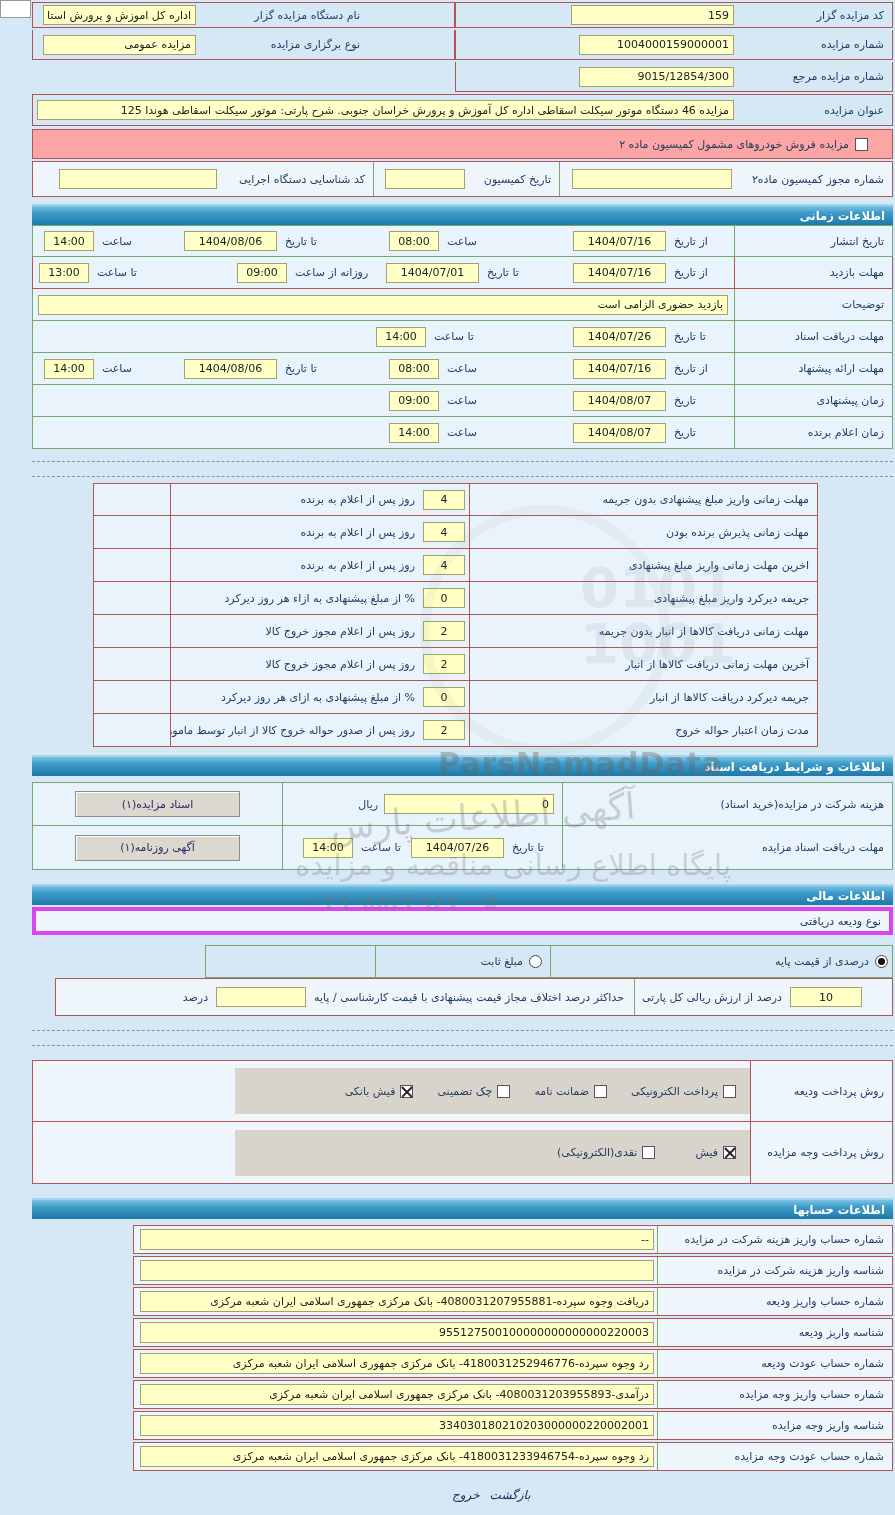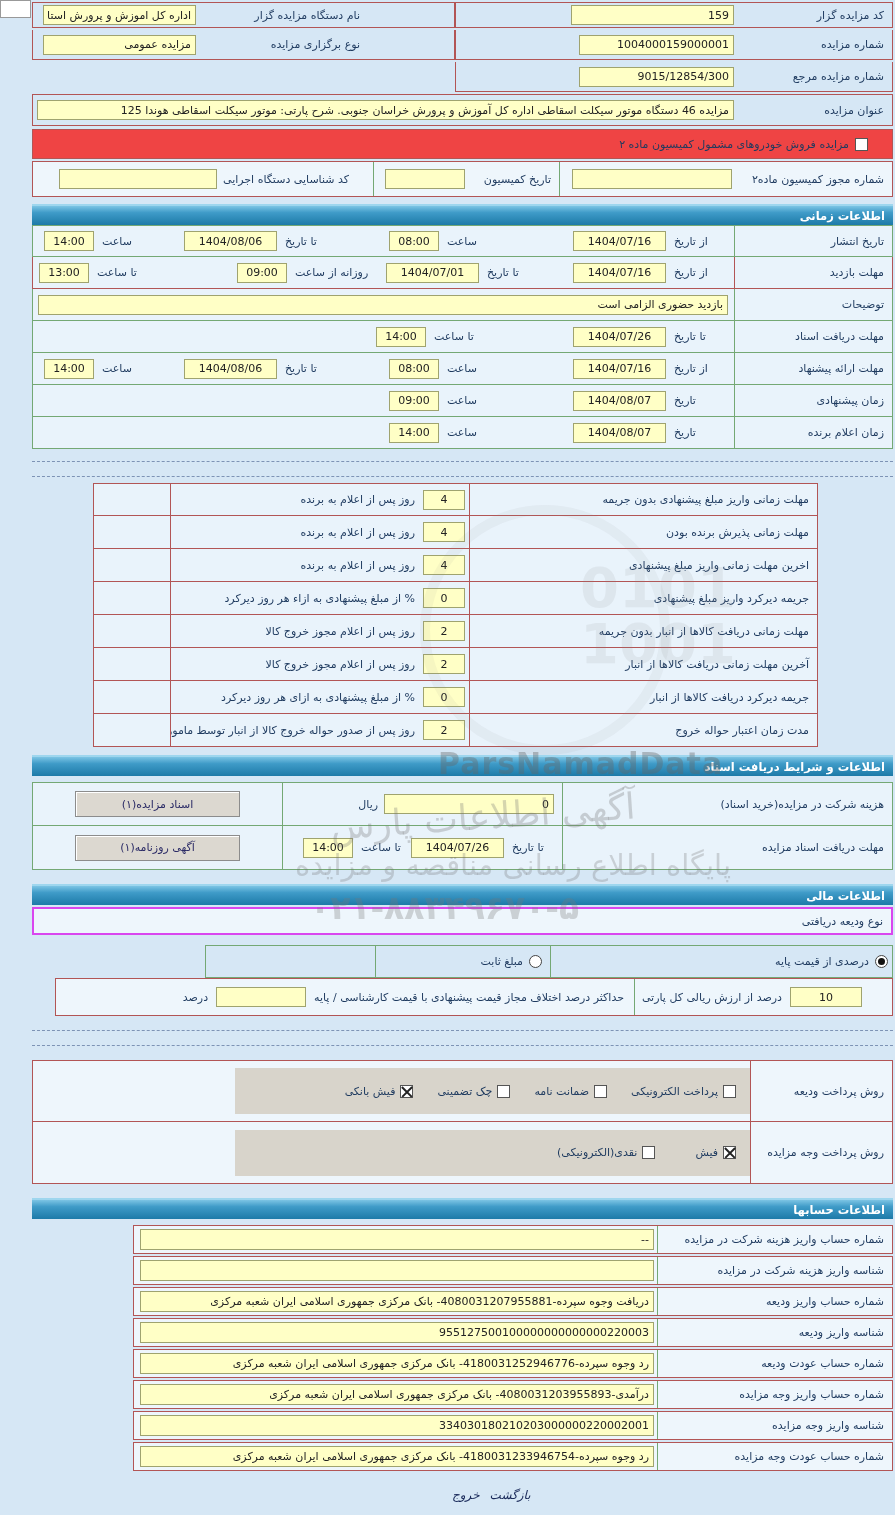--- a/index.html
+++ b/index.html
@@ -36,21 +36,21 @@
   .grow { flex:1; }
 
   
   .toprow { display:flex; margin-top:2px; }
   .half { display:flex; align-items:center; }
   .half.right { width:438px; }
   .half.left  { width:423px; }
   .t-lbl { width:158px; padding:0 8px; }
 
   
-  .ckrow { height:30px; display:flex; align-items:center; padding-right:24px; gap:6px; margin-top:3px; background:#ef4444; }
+  .ckrow { height:30px; display:flex; align-items:center; padding-right:24px; gap:6px; margin-top:3px; background:#fca5a5; }
   .pfrow { height:36px; display:flex; align-items:center; margin-top:2px; background:#eef6fc; }
   .pfgrp { display:flex; align-items:center; height:100%; }
 
   
   .trow { display:flex; align-items:center; height:32px; border:1px solid #74a874; border-top:none; background:#e9f3fb; }
   .trow.first { border-top:1px solid #74a874; }
   .trow.red { border-color:#b25555; }
   .t-head { width:158px; padding:0 8px; border-left:1px solid #74a874; height:100%; display:flex; align-items:center; }
   .trow.red .t-head { border-left-color:#b25555; }
   .tsub { text-align:left; padding-left:8px; }
@@ -70,21 +70,21 @@
   .docrow.first { border-top:1px solid #74a874; }
   .doc-label { width:330px; padding:0 8px; border-left:1px solid #74a874; height:100%; display:flex; align-items:center; }
   .btncell { width:250px; border-right:1px solid #74a874; height:100%; display:flex; align-items:center; justify-content:center; }
   .btn {
     width:165px; height:26px; background:#dcd8d0; border:1px solid #8c8c8c;
     box-shadow:inset 1px 1px 0 #ffffff; color:#2b2b66;
     display:flex; align-items:center; justify-content:center; font-size:11px; cursor:default;
   }
 
   
-  .dtrow { height:28px; display:flex; align-items:center; padding:0 8px; margin-top:2px; border:2px solid #d946ef; background:#eef6fc; }
+  .dtrow { height:28px; display:flex; align-items:center; padding:0 8px; margin-top:2px; border:4px solid #d946ef; background:#eef6fc; }
   .rr-wrap { margin-left:173px; display:flex; border:1px solid #74a874; height:33px; align-items:stretch; }
   .rr-c1 { width:341px; display:flex; align-items:center; gap:6px; padding-right:4px; }
   .rr-c2 { width:175px; display:flex; align-items:center; gap:6px; border-right:1px solid #74a874; padding-right:8px; }
   .rr-c3 { width:170px; border-right:1px solid #74a874; }
   .pctrow { display:flex; align-items:center; height:38px; margin-left:23px; border:1px solid #b25555; background:#eef6fc; }
   .pct-right { width:258px; display:flex; align-items:center; padding-right:30px; border-left:1px solid #74a874; height:100%; gap:8px; }
   .pct-left { flex:1; display:flex; align-items:center; gap:8px; padding-right:10px; }
 
   .cb { width:13px; height:13px; background:#fff; border:1px solid #555; position:relative; flex:none; }
   .cb.checked::before,.cb.checked::after { content:""; position:absolute; left:-1px; top:5px; width:14px; height:1.5px; background:#222; }
@@ -104,21 +104,21 @@
   .acrow { height:29px; display:flex; align-items:center; border:1px solid #b25555; margin:0 0 2px 0; margin-left:101px; background:#eef6fc; }
   .ac-label { width:235px; padding:0 8px; border-left:1px solid #74a874; height:100%; display:flex; align-items:center; }
   .ac-input { flex:1; margin:0 3px 0 6px; height:21px; }
   .ltr { direction:ltr; }
 
   
   .wm { position:absolute; pointer-events:none; z-index:9; }
   .wm-brand { top:746px; left:438px; font-size:30px; font-weight:bold; color:rgba(100,100,100,0.38); letter-spacing:1px; }
   .wm-fa1 { top:796px; left:330px; font-size:36px; color:rgba(115,115,115,0.30); transform:rotate(-4deg); }
   .wm-fa2 { top:848px; left:295px; font-size:29px; color:rgba(115,115,115,0.28); }
-  .wm-phone { top:888px; left:310px; font-size:33px; font-weight:bold; color:rgba(120,120,120,0.30); direction:ltr; }
+  .wm-phone { top:888px; left:310px; font-size:23px; font-weight:bold; color:rgba(120,120,120,0.30); direction:ltr; }
   .wm-digits { top:560px; left:580px; font-size:56px; font-weight:bold; color:rgba(140,140,140,0.12); direction:ltr; line-height:1.0; }
   .wm-circle { top:505px; left:420px; width:250px; height:250px; border:10px solid rgba(140,140,140,0.08); border-radius:50%; }
 
   .footer-links { position:absolute; top:1488px; left:452px; display:flex; gap:10px; font-style:italic; font-size:12px; color:#1a2a5a; z-index:3; }
   .footer-links span { cursor:pointer; }
 </style>
 </head>
 <body>
 
 <div class="cutbox"></div>
@@ -174,21 +174,21 @@
   <div class="pfrow bred">
     <div class="pfgrp" style="width:332px">
       <div class="lbl" style="width:160px;padding:0 8px">شماره مجوز کمیسیون ماده۲</div>
       <div class="yin" style="width:160px"></div>
     </div>
     <div class="pfgrp" style="width:186px;border-right:1px solid #74a874">
       <div class="lbl" style="width:94px;padding:0 8px">تاریخ کمیسیون</div>
       <div class="yin" style="width:80px"></div>
     </div>
     <div class="pfgrp grow" style="border-right:1px solid #74a874">
-      <div class="lbl" style="width:156px;padding:0 24px">کد شناسایی دستگاه اجرایی</div>
+      <div class="lbl" style="width:156px;padding:0 8px">کد شناسایی دستگاه اجرایی</div>
       <div class="yin" style="width:158px"></div>
     </div>
   </div>
 
   <div class="sec" style="margin-top:7px">اطلاعات زمانی</div>
 
   <div class="trow first">
     <div class="t-head lbl">تاریخ انتشار</div>
     <div class="lbl tsub" style="width:68px">از تاریخ</div>
     <div class="yin num ltr" style="width:93px">1404/07/16</div>

